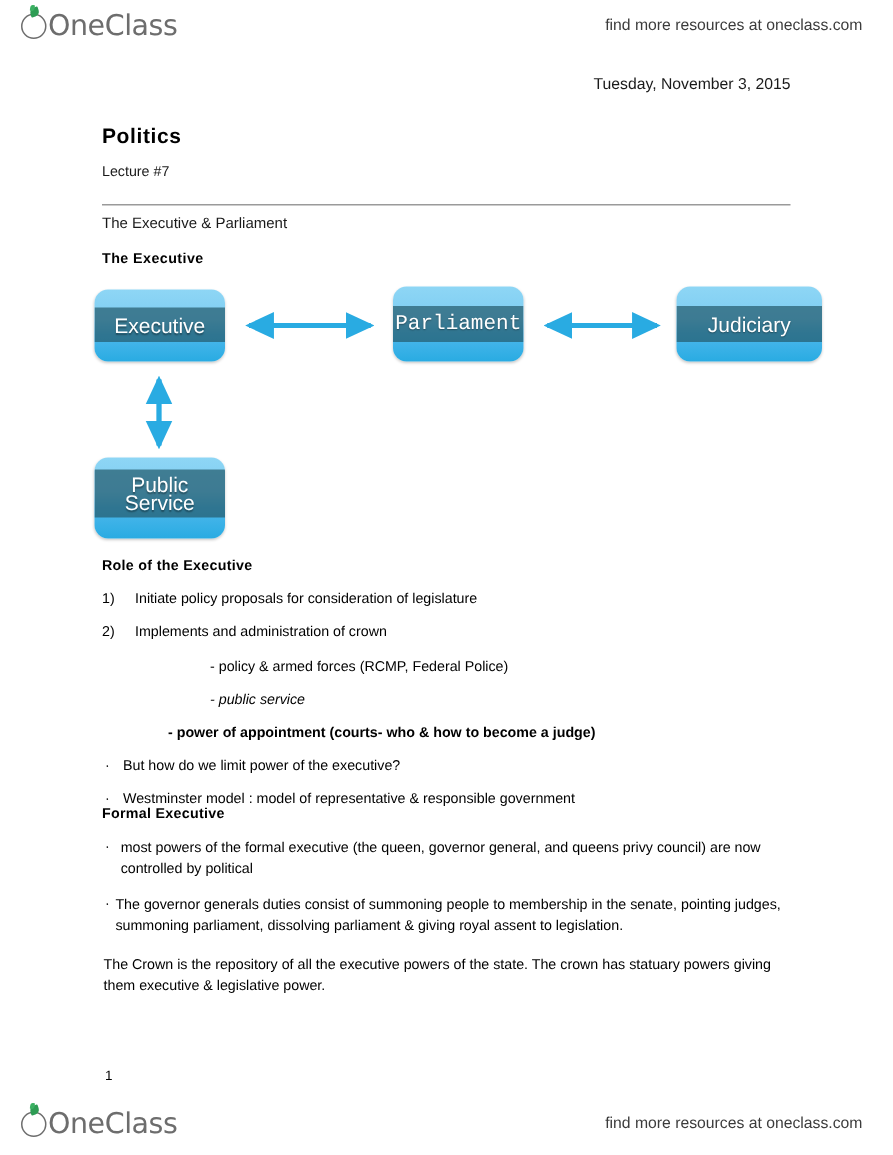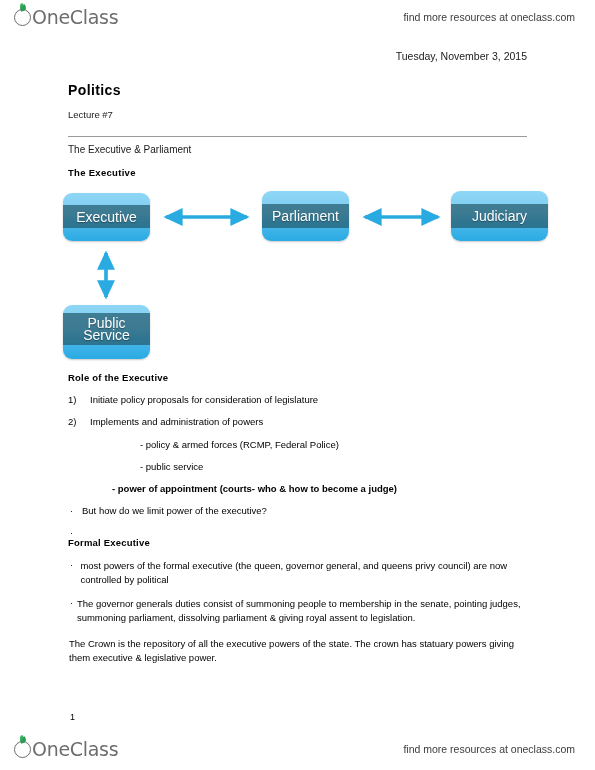--- a/index.html
+++ b/index.html
@@ -164,21 +164,21 @@
     justify-content: center;
     flex-direction: column;
     color: #ffffff;
     font-size: 14px;
     line-height: 12px;
     text-align: center;
     text-shadow: 0 1px 1px rgba(0,0,0,0.35);
   }
   .node-exec   { left: 63px;  top: 193px; width: 87px; height: 48px; }
   .node-exec .band   { top: 12px; height: 23px; }
-  .node-parl   { left: 262px; top: 191px; width: 87px; height: 50px; }
+  .node-parl   { left: 262px; top: 191px; width: 87px; height: 50px; font-family: Liberation Mono, monospace; }
   .node-parl .band   { top: 13px; height: 24px; }
   .node-jud    { left: 451px; top: 191px; width: 97px; height: 50px; }
   .node-jud .band    { top: 13px; height: 24px; }
   .node-ps     { left: 63px;  top: 305px; width: 87px; height: 54px; }
   .node-ps .band     { top: 8px;  height: 32px; }
 </style>
 </head>
 <body>
 
 <div class="wm-bar wm-top">
@@ -241,33 +241,34 @@
 
     <div style="font-size:9.5px; font-weight:bold; letter-spacing:0.2px;">Role of the Executive</div>
 
     <div style="display:flex; margin-top:11px;">
       <span style="font-size:9.5px; width:22px;">1)</span>
       <span style="font-size:9.5px;">Initiate policy proposals for consideration of legislature</span>
     </div>
 
     <div style="display:flex; margin-top:11px;">
       <span style="font-size:9.5px; width:22px;">2)</span>
-      <span style="font-size:9.5px;">Implements and administration of powers</span>
+      <span style="font-size:9.5px;">Implements and administration of crown</span>
     </div>
 
     <div style="font-size:9.5px; margin-top:12px; margin-left:72px;">- policy &amp; armed forces (RCMP, Federal Police)</div>
-    <div style="font-size:9.5px; margin-top:11px; margin-left:72px;">- public service</div>
+    <div style="font-size:9.5px; margin-top:11px; margin-left:72px;font-style:italic;">- public service</div>
     <div style="font-size:9.5px; margin-top:11px; margin-left:44px;font-weight:bold;">- power of appointment (courts- who &amp; how to become a judge)</div>
 
     <div style="display:flex; margin-top:11px;">
       <span style="font-size:9.5px; width:12px; margin-left:2px;">·</span>
       <span style="font-size:9.5px;">But how do we limit power of the executive?</span>
     </div>
     <div style="display:flex; margin-top:11px;">
       <span style="font-size:9.5px; width:12px; margin-left:2px;">·</span>
+      <span style="font-size:9.5px;">Westminster model : model of representative &amp; responsible government</span>
     </div>
   </div>
 
   <div style="position:absolute; left:68px; top:537px; width:462px;">
 
     <div style="font-size:9.5px; font-weight:bold; letter-spacing:0.2px;">Formal Executive</div>
 
     <div style="display:flex; margin-top:11px;">
       <span style="font-size:9.5px; width:12px; margin-left:2px;">·</span>
       <span style="font-size:9.5px; line-height:14px;">most powers of the formal executive (the queen, governor general, and queens privy council) are now controlled by political</span>

